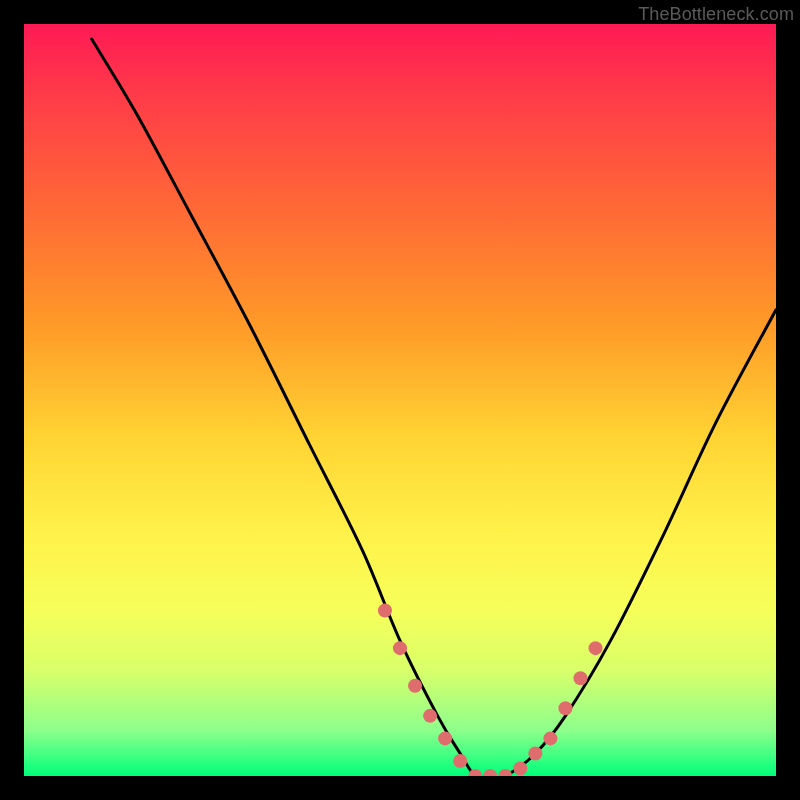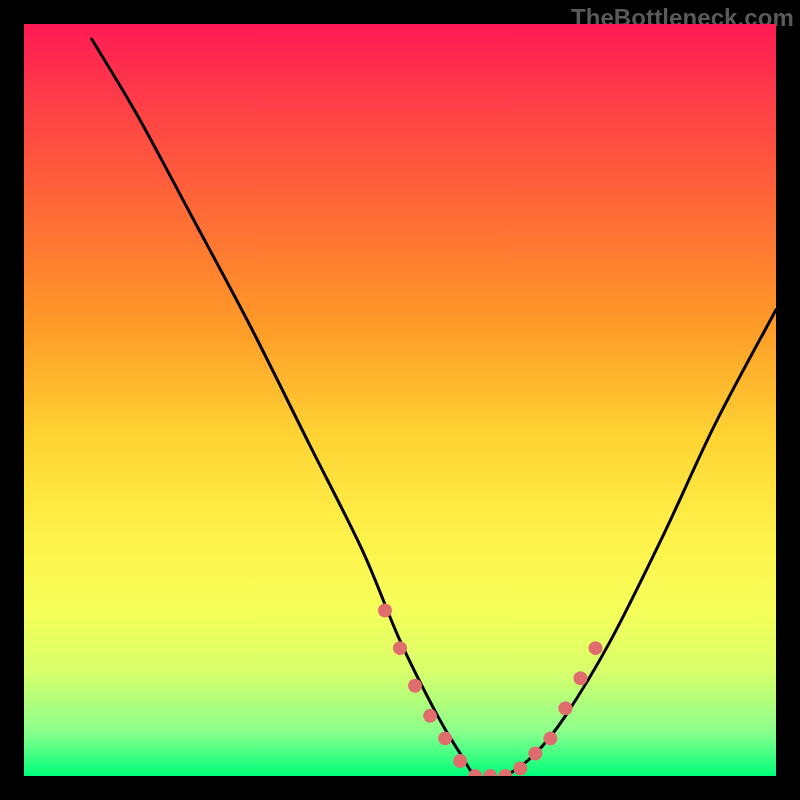--- a/index.html
+++ b/index.html
@@ -38,22 +38,22 @@
       #d8ff6a 86%,
       #8cff8c 94%,
       #00ff7a 100%
     );
   }
   .watermark {
     position: absolute;
     top: 4px;
     right: 6px;
     color: #5a5a5a;
-    font-size: 24px;
-    font-weight: 700;
+    font-size: 18px;
+    font-weight: 400;
     letter-spacing: 0.1px;
     user-select: none;
   }
   svg.curve {
     position: absolute;
     top: 0;
     left: 0;
     width: 752px;
     height: 752px;
     pointer-events: none;

